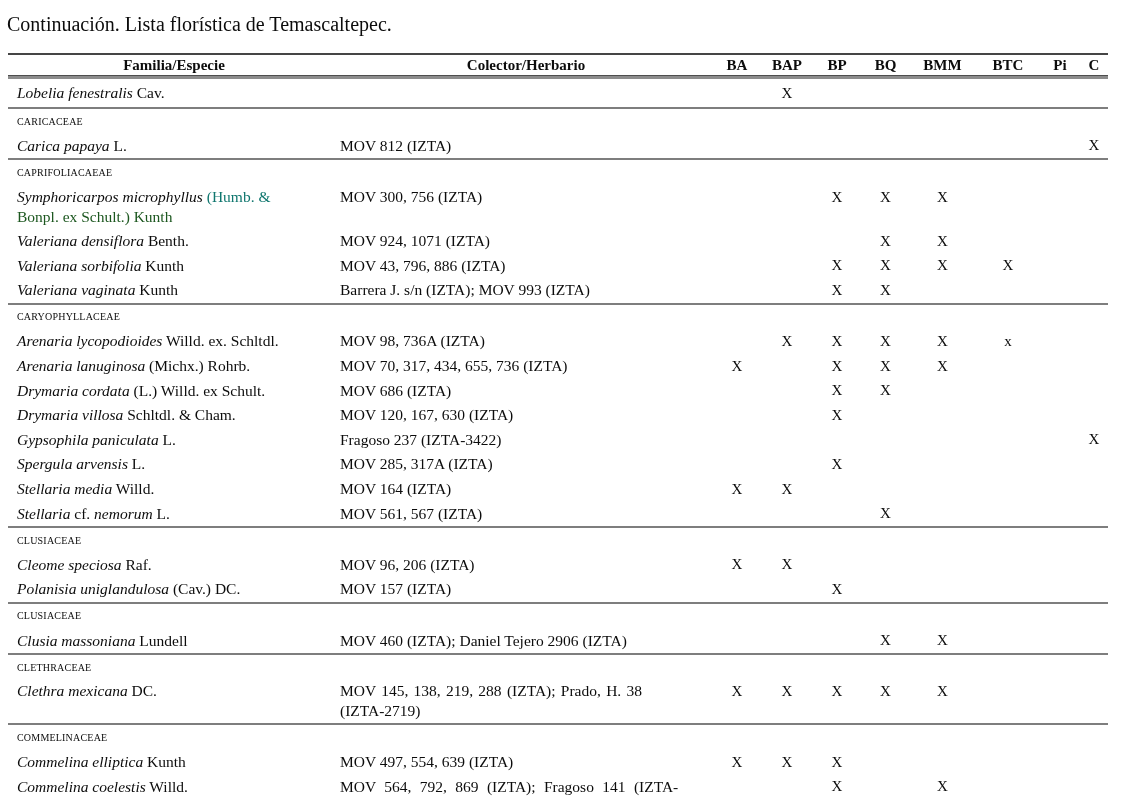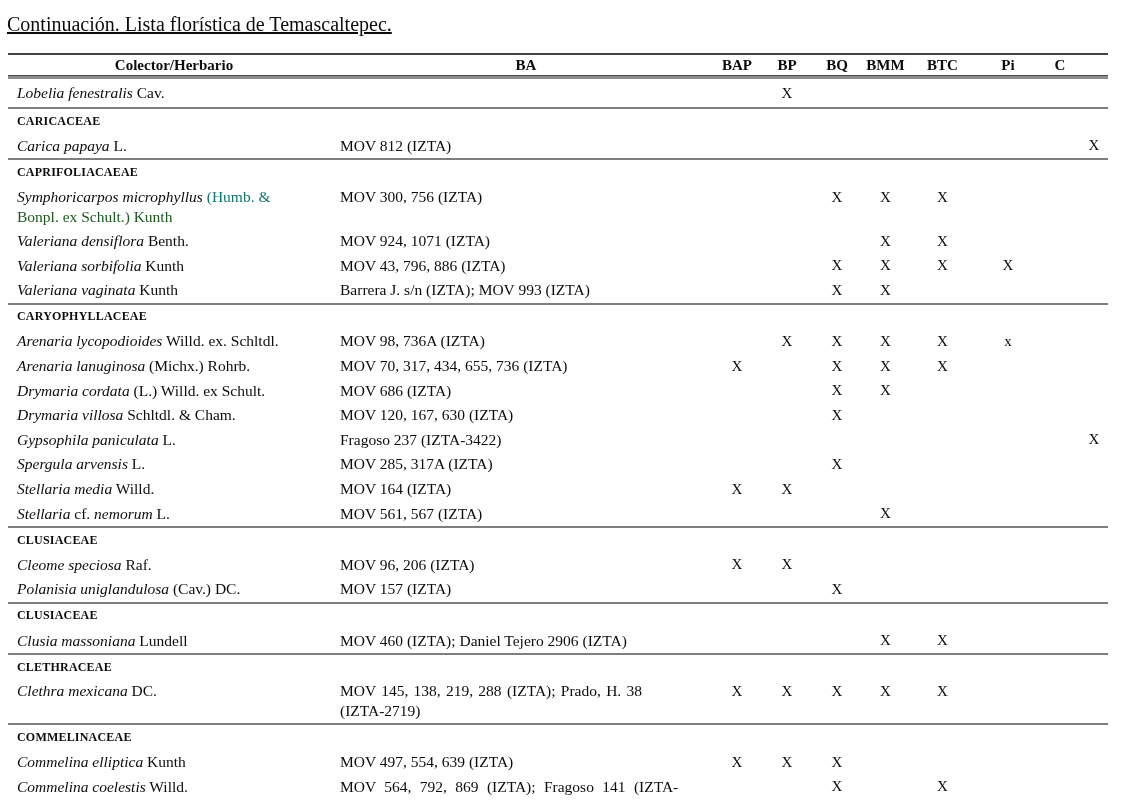--- a/index.html
+++ b/index.html
@@ -1,45 +1,46 @@
 <!DOCTYPE html>
 <html><head>
 <meta charset="utf-8">
 <style>
   html,body{margin:0;padding:0;background:#ffffff;}
   body{width:1140px;height:801px;overflow:hidden;
        font-family:"Liberation Serif","DejaVu Serif",serif;color:#0c0c0c;}
   .page{position:relative;width:1140px;height:801px;}
-  .title{font-size:20px;line-height:26px;margin:11px 0 16px 7px;text-decoration:underline;}
+  .title{font-size:20px;line-height:26px;margin:11px 0 16px 7px;}
   .table{margin:15px 0 0 8px;width:1100px;}
   .grid{display:grid;grid-template-columns:332px 372px 50px 50px 50px 47px 67px 64px 40px 28px;}
   .thead{border-top:2px solid #454545;height:20px;align-items:center;}
   .hcell{font-weight:bold;font-size:15px;text-align:center;}
   .hrule{height:3px;background:#8c8c8c;border-top:1px solid #4e4e4e;}
   .row{height:24.6px;align-items:center;}
   .row.first{height:28px;}
   .row.two{height:42px;align-items:start;padding-top:2px;}
   .row.two .cell-species,.row.two .cell-collector,.row.two .mark{line-height:20px;}
   .row.two .cell-species{white-space:normal;}
   .row.sep{border-top:2px solid #7e7e7e;}
   .cell-species{padding-left:9px;font-size:15.5px;white-space:nowrap;overflow:visible;}
   .cell-collector{font-size:15.5px;white-space:nowrap;overflow:visible;}
   .cell-collector.justify{white-space:normal;text-align:justify;width:302px;}
   .cell-collector.spread{word-spacing:4.5px;}
   .mark{text-align:center;font-size:15px;}
-  .family-name{grid-column:1/-1;font-weight:bold;font-size:12px;padding-left:9px;letter-spacing:0.2px;}
+  .family-name{grid-column:1/-1;font-weight:normal;font-size:10px;padding-left:9px;letter-spacing:0.2px;}
   i{font-style:italic;}
 </style>
 </head>
 <body>
 
 <div class="page">
   <div class="title">Continuación. Lista florística de Temascaltepec.</div>
   <div class="table">
     <div class="grid thead">
+      <div class="hcell">Familia/Especie</div>
       <div class="hcell">Colector/Herbario</div>
     <div class="hcell mark">BA</div>
         <div class="hcell mark">BAP</div>
         <div class="hcell mark">BP</div>
         <div class="hcell mark">BQ</div>
         <div class="hcell mark">BMM</div>
         <div class="hcell mark">BTC</div>
         <div class="hcell mark">Pi</div>
         <div class="hcell mark">C</div>
       </div>

